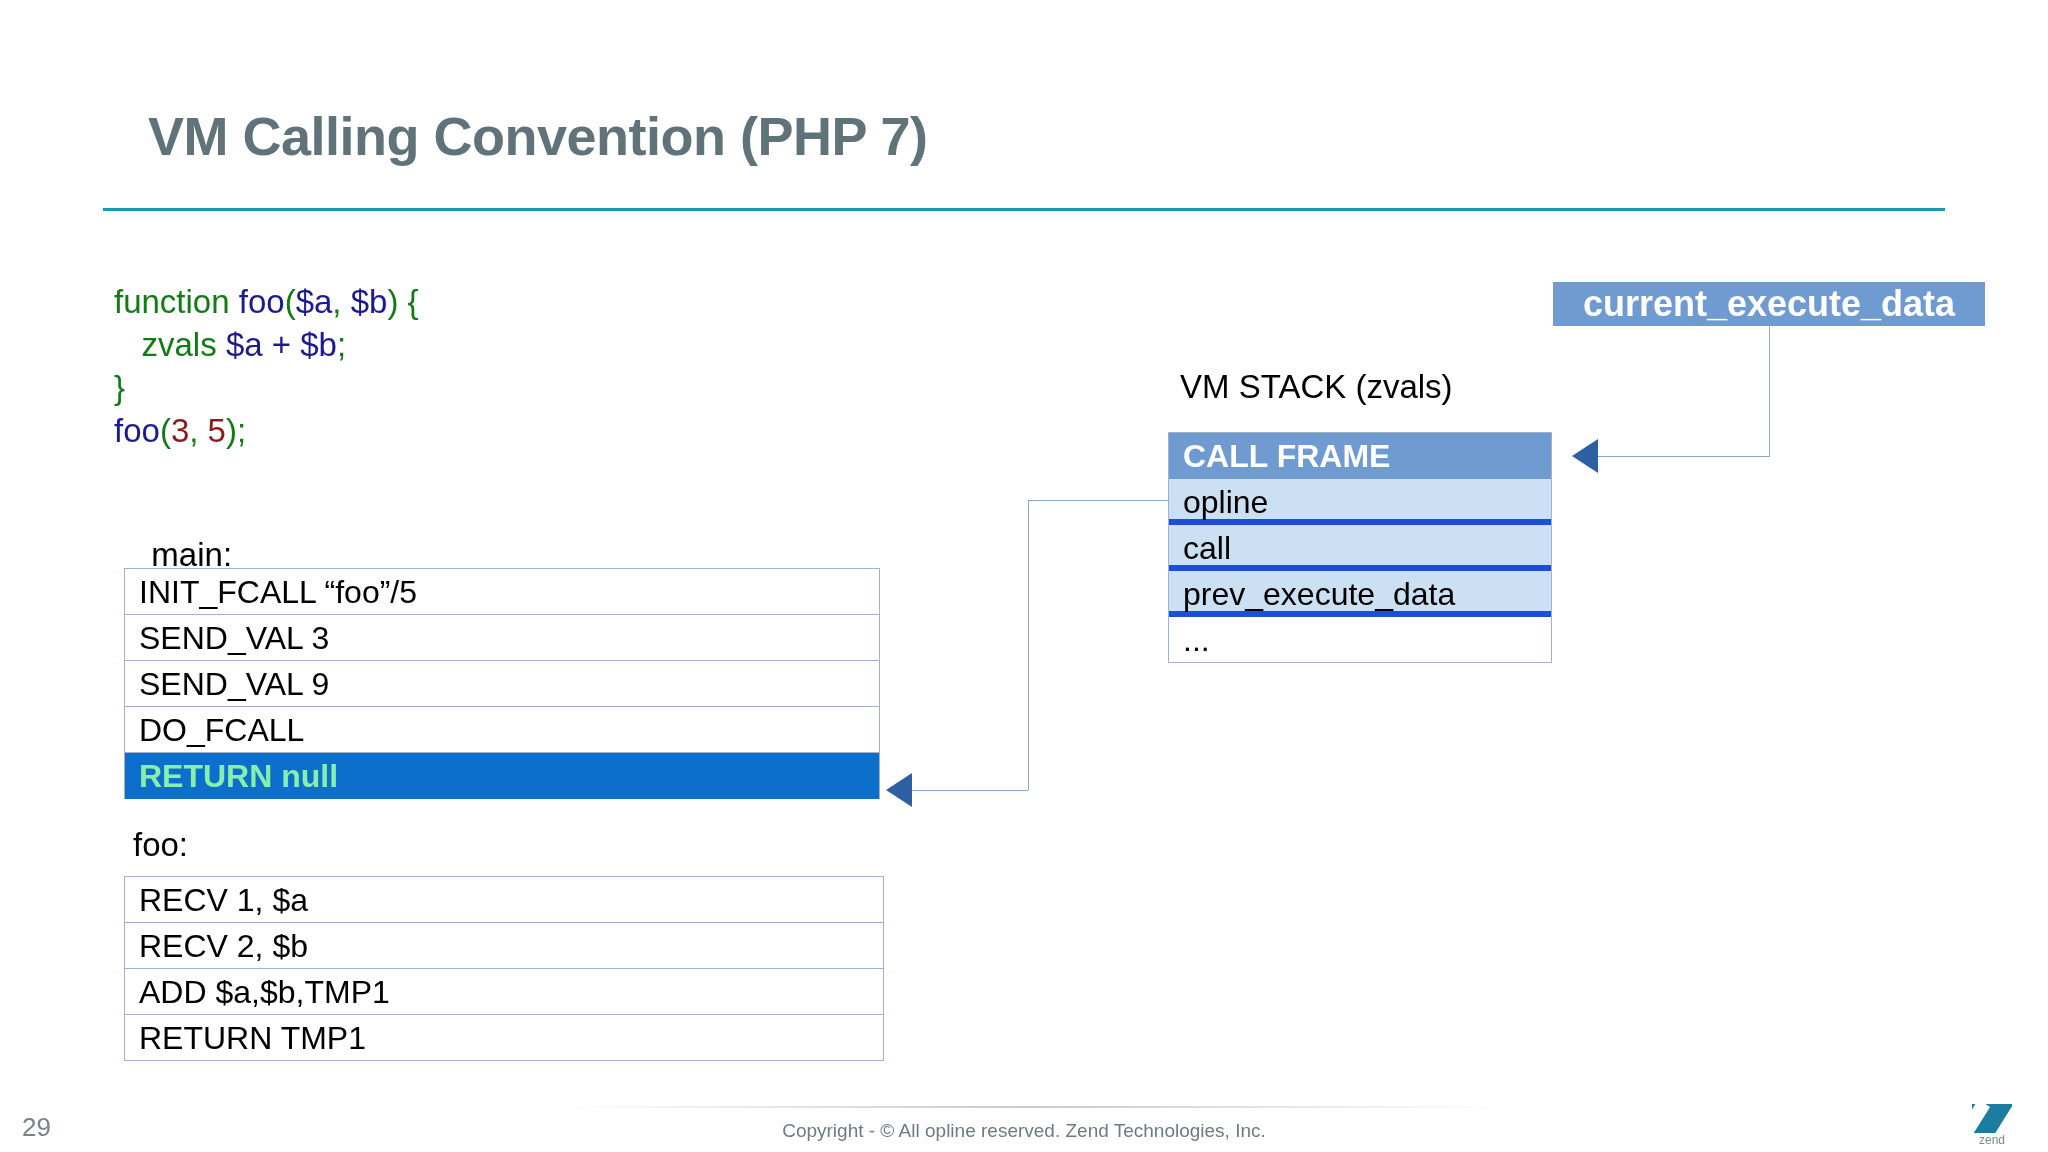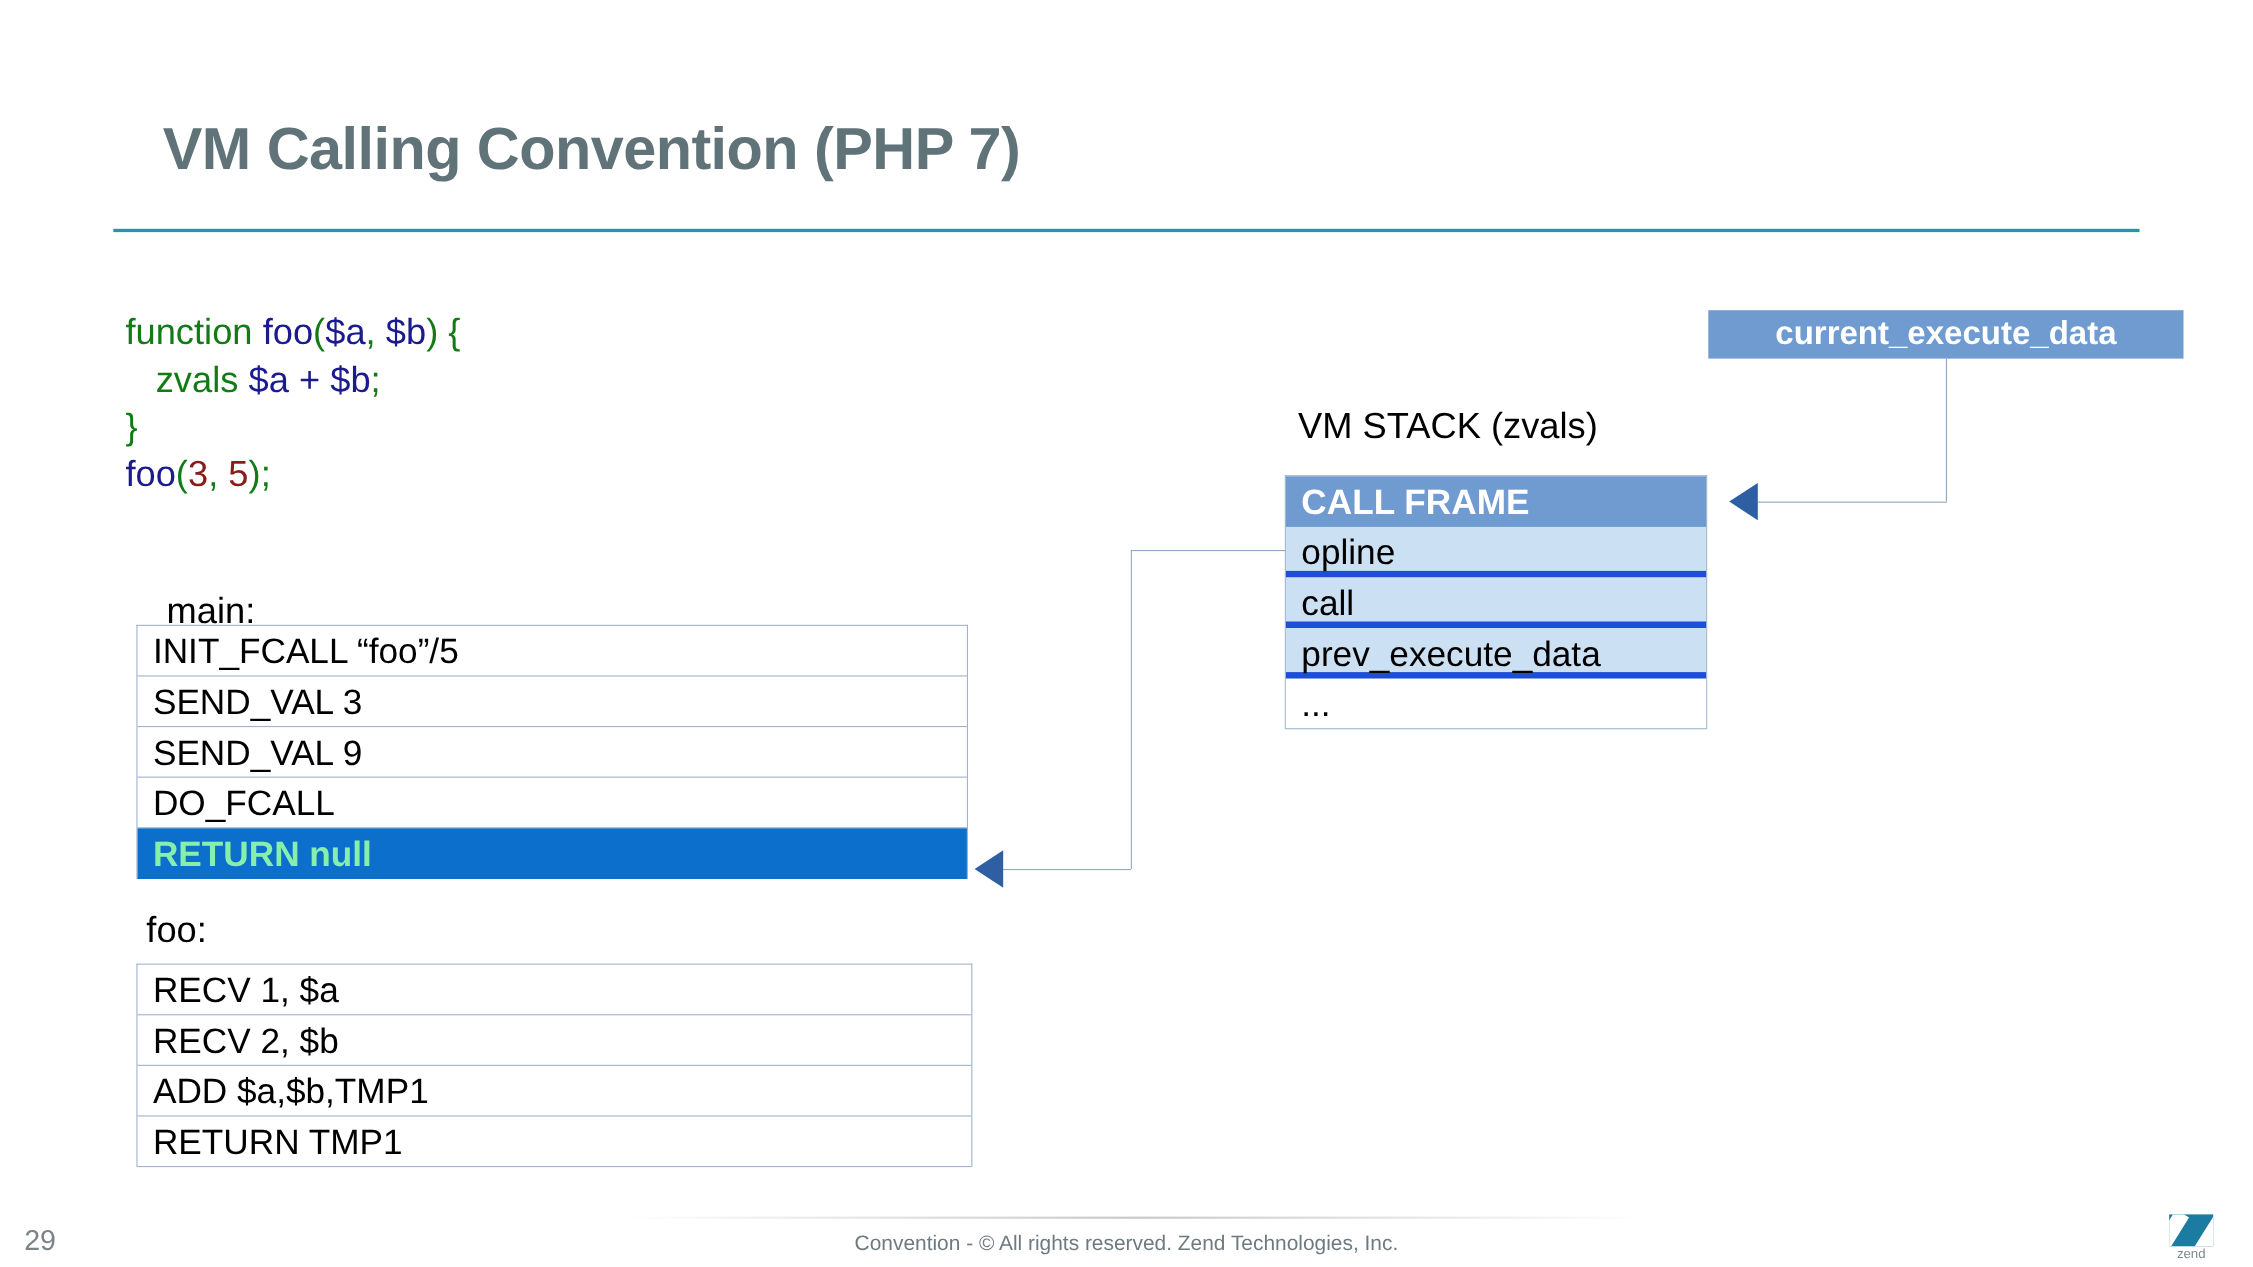--- a/index.html
+++ b/index.html
@@ -134,21 +134,21 @@
   
   #ced-badge {
     position: absolute;
     left: 1553px;
     top: 282px;
     width: 432px;
     height: 44px;
     line-height: 44px;
     background: #6f9bd1;
     color: #ffffff;
-    font-size: 30px;
+    font-size: 36px;
     font-weight: bold;
     text-align: center;
     white-space: nowrap;
     box-sizing: border-box;
   }
 
   
   .conn-line {
     position: absolute;
     background: #8da9c4;
@@ -277,19 +277,19 @@
   <div class="conn-line conn-h" style="left:1598px; top:456px; width:172px;"></div>
   <div class="arrowhead" style="left:1572px; top:439px;"></div>
 
   <div class="conn-line conn-h" style="left:1028px; top:500px; width:141px;"></div>
   <div class="conn-line conn-v" style="left:1028px; top:500px; height:290px;"></div>
   <div class="conn-line conn-h" style="left:912px; top:790px; width:116px;"></div>
   <div class="arrowhead" style="left:886px; top:773px;"></div>
 
   <div id="footer-rule"></div>
   <div id="slide-number">29</div>
-  <div id="copyright">Convention - © All rights reserved. Zend Technologies, Inc.</div>
+  <div id="copyright">Copyright - © All opline reserved. Zend Technologies, Inc.</div>
   <div id="zend-logo">
     <div id="zend-mark"></div>
     <div id="zend-word">zend</div>
   </div>
 
 </div>
 
 </body></html>

